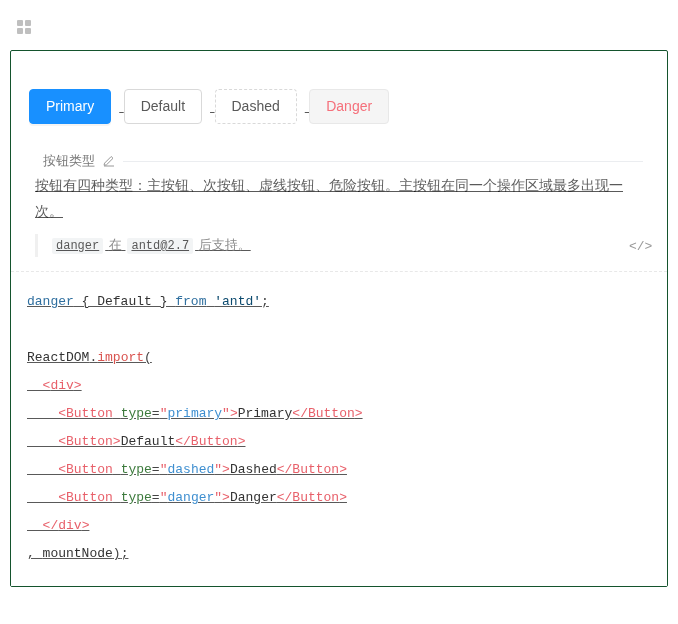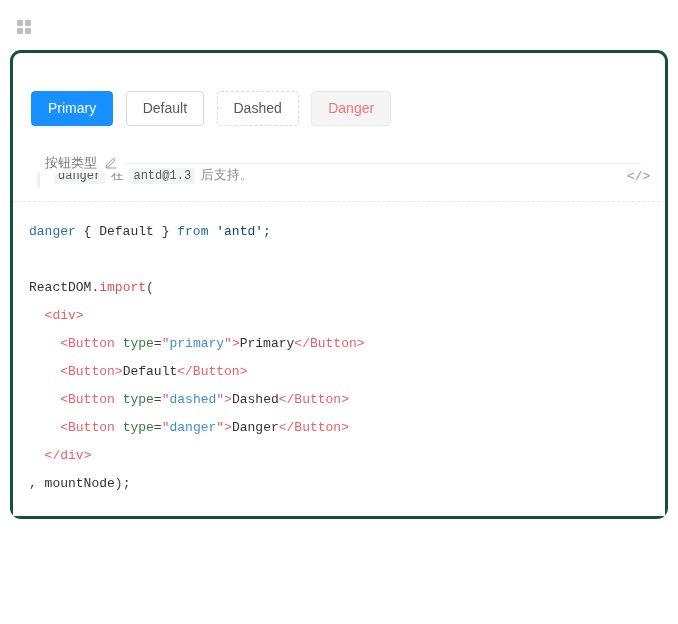--- a/index.html
+++ b/index.html
@@ -47,24 +47,25 @@
     border-radius: 1px;
   }
   .grid-icon i:nth-child(1) { left: 0;  top: 0; }
   .grid-icon i:nth-child(2) { left: 8px; top: 0; }
   .grid-icon i:nth-child(3) { left: 0;  top: 8px; }
   .grid-icon i:nth-child(4) { left: 8px; top: 8px; }
 
   
   .demo-card {
     margin: 8px 10px 0 10px;
-    border: 3px solid #14532d;
-    border-radius: 11px;
+    border: 1px solid #14532d;
+    border-radius: 2px;
     background: #fff;
     box-sizing: border-box;
+    text-decoration: underline;
   }
 
   
   .demo-stage {
     padding: 38px 24px 20px 18px;
   }
   .btn {
     display: inline-block;
     font-family: "Liberation Sans", sans-serif;
     font-size: 14px;
@@ -230,25 +231,26 @@
         <span>按钮类型</span>
         <span class="pencil-icon">
           <svg viewBox="0 0 12 12" width="12" height="12" aria-hidden="true">
             <path d="M1 10.2 L1.6 8.1 L8.2 1.5 L10 3.3 L3.4 9.9 Z" fill="none" stroke="#8c8c8c" stroke-width="0.9"></path>
             <path d="M1 11 L11 11" stroke="#8c8c8c" stroke-width="0.9"></path>
           </svg>
         </span>
       </span>
     </div>
 
+    <p class="desc">按钮有四种类型：主按钮、次按钮、虚线按钮、危险按钮。主按钮在同一个操作区域最多出现一次。</p>
 
     <blockquote class="note">
       <code class="inline">danger</code>
       <span>在</span>
-      <code class="inline">antd@1.3</code>
+      <code class="inline">antd@2.7</code>
       <span>后支持。</span>
     </blockquote>
 
     <div class="code-toggle">&lt;/&gt;</div>
   </div>
 
   <div class="code-divider"></div>
 
   <div class="code-box">
     <pre class="code" id="code-source"><span class="tok-kw">danger</span><span class="tok-plain"> { Default } </span><span class="tok-kw">from</span><span class="tok-plain"> </span><span class="tok-str">'antd'</span><span class="tok-punc">;</span>

